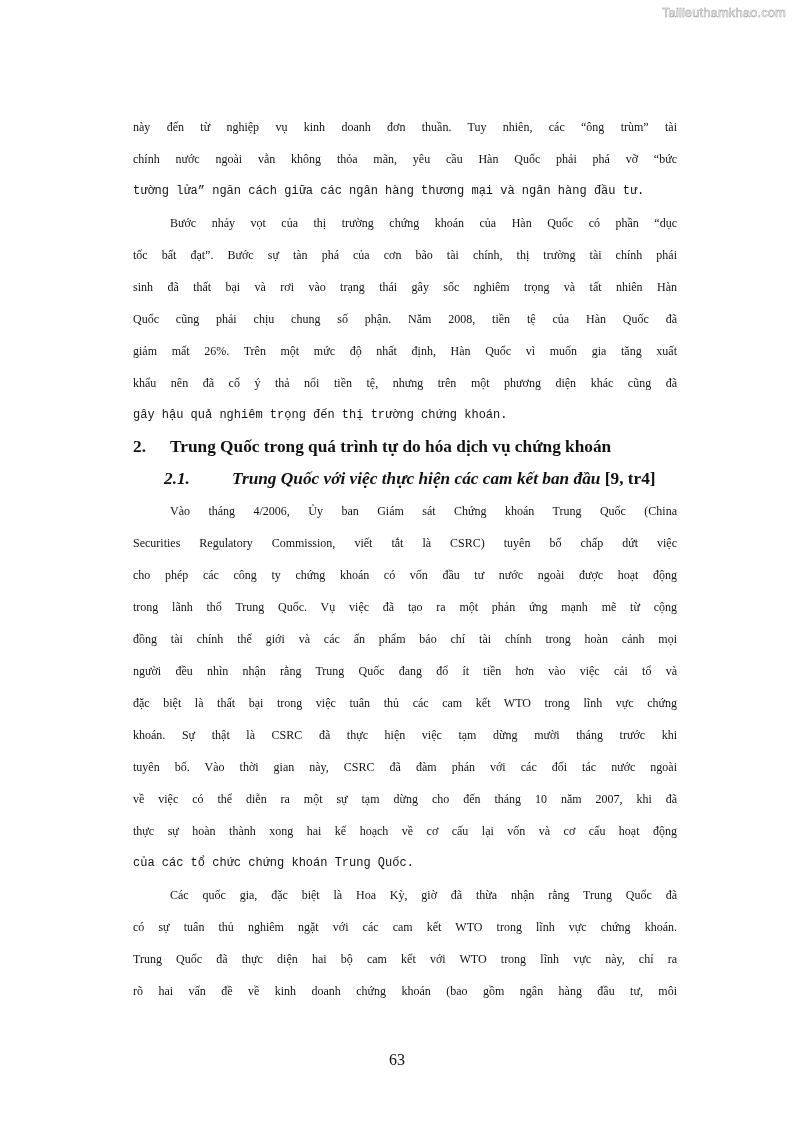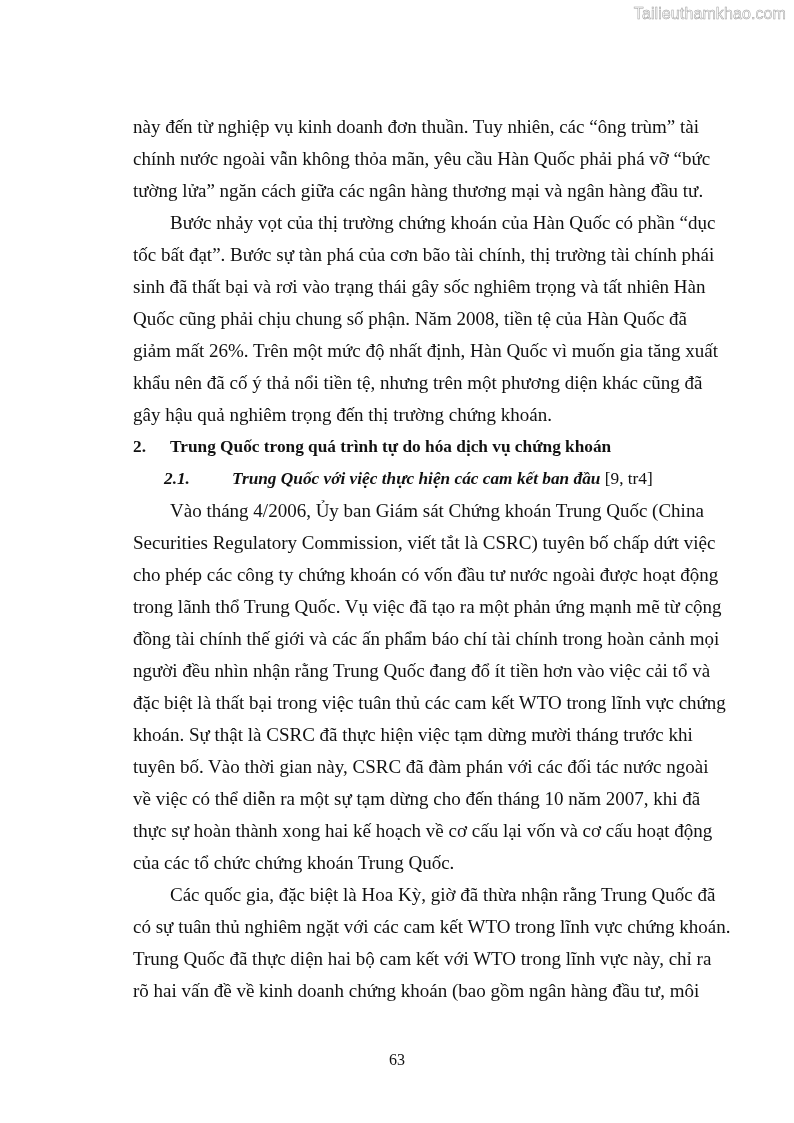--- a/index.html
+++ b/index.html
@@ -13,43 +13,44 @@
       position: relative;
       overflow: hidden;
       font-family: "Liberation Serif", "DejaVu Serif", serif;
       color: #111111;
     }
     .watermark {
       position: absolute;
       top: 5px;
       right: 8px;
       font-family: "Liberation Sans", "DejaVu Sans", sans-serif;
-      font-size: 16px;
+      font-size: 13px;
       color: #ffffff;
       -webkit-text-stroke: 0.5px #9a9a9a;
       letter-spacing: 0.1px;
     }
     .page-body {
       position: absolute;
       left: 133px;
       top: 0;
       width: 544px;
     }
     .line {
       position: absolute;
       left: 0;
       width: 544px;
-      font-size: 19px;
+      font-size: 12px;
       line-height: 20px;
       white-space: nowrap;
       text-align: justify;
       text-align-last: justify;
     }
     .line.last {
       text-align-last: left;
+      font-family: Liberation Mono, monospace;
     }
     .line.indent {
       left: 37px;
       width: 507px;
     }
     .heading {
       position: absolute;
       left: 0;
       font-size: 17.3px;
       line-height: 20px;
@@ -59,21 +60,21 @@
     .heading .num {
       display: inline-block;
       width: 37px;
     }
     .heading.italic .num,
     .heading.italic .title {
       font-style: italic;
       margin-left: 31px;
     }
     .heading .ref {
-      font-weight: normal;
+      font-weight: bold;
       font-style: normal;
     }
     .page-number {
       position: absolute;
       top: 1051px;
       left: 0;
       width: 794px;
       text-align: center;
       font-size: 16px;
     }

